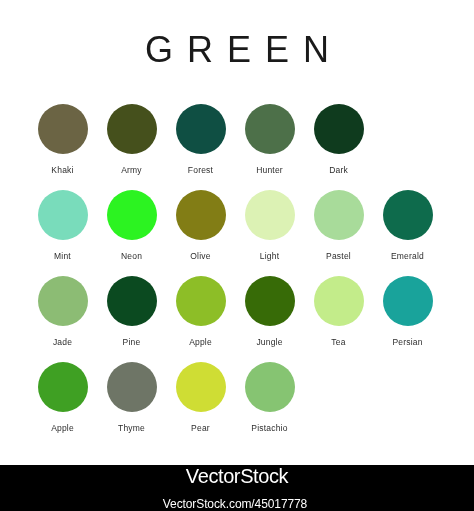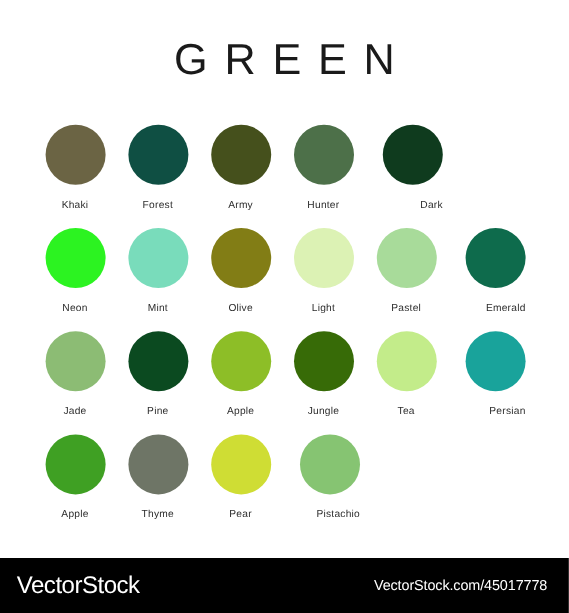--- a/index.html
+++ b/index.html
@@ -59,21 +59,20 @@
 
   .swatch {
     width: 61px;
     display: flex;
     flex-direction: column;
     align-items: center;
     margin-right: 8px;
   }
   .swatch:last-child {
     margin-right: 0;
-    align-items: flex-end;
   }
 
   .swatch-circle {
     width: 50px;
     height: 50px;
     border-radius: 50%;
     display: block;
   }
 
   .swatch-label {
@@ -93,20 +92,21 @@
     left: 0;
     top: 465px;
     width: 474px;
     height: 46px;
     background: #000000;
     display: flex;
     align-items: center;
     justify-content: space-between;
     box-sizing: border-box;
     padding: 0 14px 0 14px;
+    flex-direction: column;
   }
 
   #footer-brand {
     color: #ffffff;
     font-size: 20px;
     font-weight: 400;
     letter-spacing: -0.4px;
     font-family: "Liberation Sans", sans-serif;
   }
 
@@ -126,44 +126,44 @@
 
   <div id="title">GREEN</div>
 
   <div id="grid">
       <div class="palette-row">
         <div class="swatch">
           <span class="swatch-circle" style="background-color: rgb(107, 100, 68);"></span>
           <span class="swatch-label">Khaki</span>
         </div>
         <div class="swatch">
+          <span class="swatch-circle" style="background-color: rgb(69, 80, 28);"></span>
+          <span class="swatch-label">Army</span>
+        </div>
+        <div class="swatch">
           <span class="swatch-circle" style="background-color: rgb(15, 79, 67);"></span>
           <span class="swatch-label">Forest</span>
         </div>
         <div class="swatch">
-          <span class="swatch-circle" style="background-color: rgb(69, 80, 28);"></span>
-          <span class="swatch-label">Army</span>
-        </div>
-        <div class="swatch">
           <span class="swatch-circle" style="background-color: rgb(77, 112, 73);"></span>
           <span class="swatch-label">Hunter</span>
         </div>
         <div class="swatch">
           <span class="swatch-circle" style="background-color: rgb(15, 59, 30);"></span>
           <span class="swatch-label">Dark</span>
         </div>
       </div>
       <div class="palette-row">
         <div class="swatch">
+          <span class="swatch-circle" style="background-color: rgb(121, 220, 187);"></span>
+          <span class="swatch-label">Mint</span>
+        </div>
+        <div class="swatch">
           <span class="swatch-circle" style="background-color: rgb(44, 243, 33);"></span>
           <span class="swatch-label">Neon</span>
-        </div>
-        <div class="swatch">
-          <span class="swatch-circle" style="background-color: rgb(121, 220, 187);"></span>
-          <span class="swatch-label">Mint</span>
         </div>
         <div class="swatch">
           <span class="swatch-circle" style="background-color: rgb(130, 125, 21);"></span>
           <span class="swatch-label">Olive</span>
         </div>
         <div class="swatch">
           <span class="swatch-circle" style="background-color: rgb(220, 242, 180);"></span>
           <span class="swatch-label">Light</span>
         </div>
         <div class="swatch">

